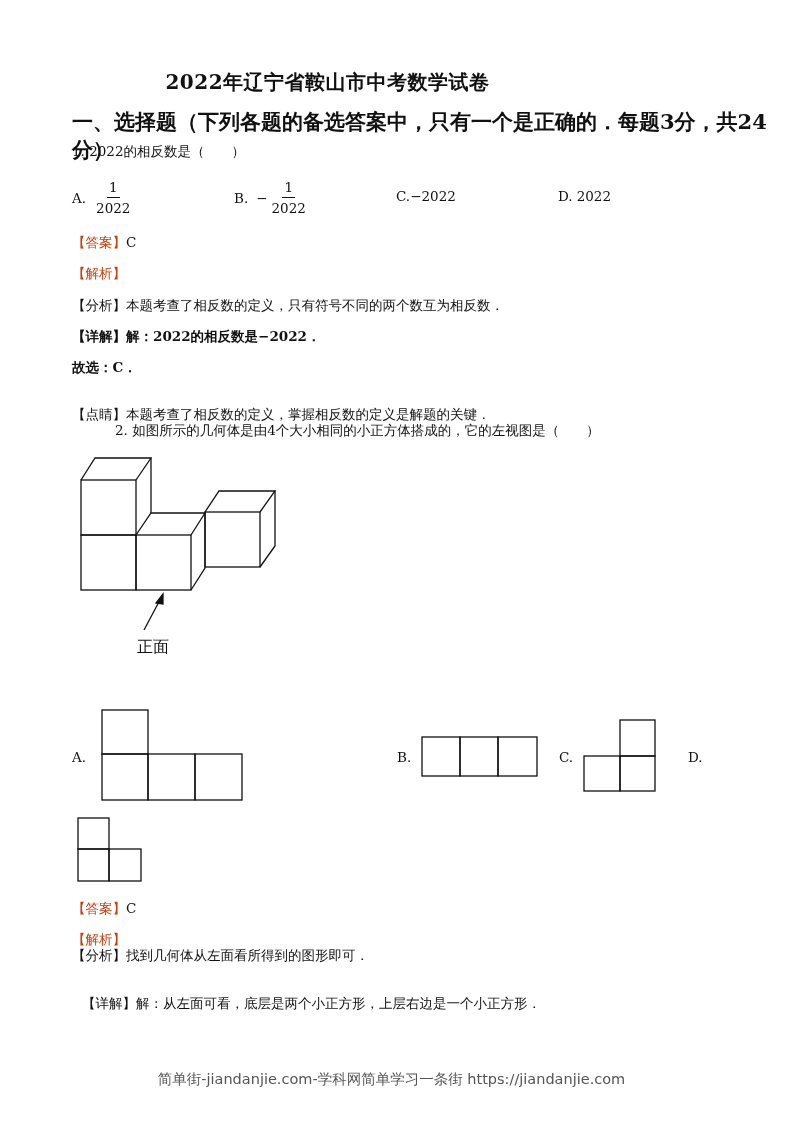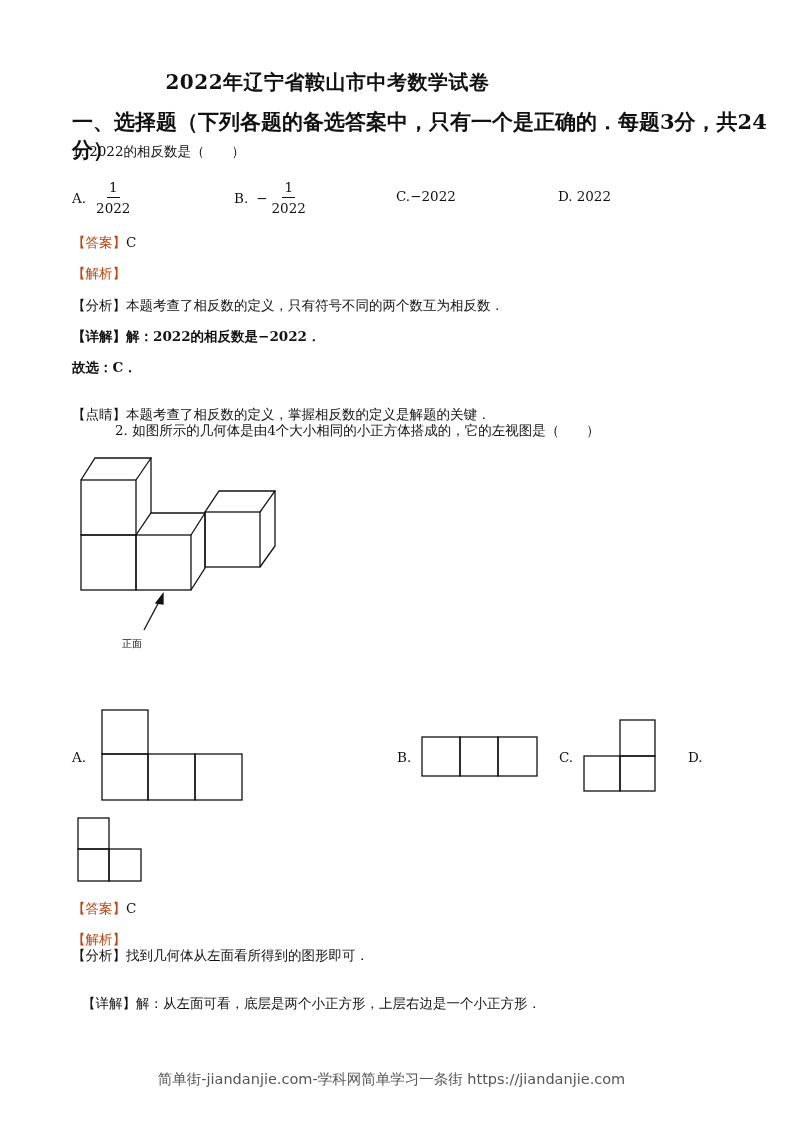--- a/index.html
+++ b/index.html
@@ -97,21 +97,21 @@
 
   <rect x="205" y="512" width="55" height="55"></rect>
 
   <polyline points="205,512 219,491 275,491 260,512"></polyline>
 
   <polyline points="275,491 275,546 260,567"></polyline>
 
   <line x1="144" y1="630" x2="161" y2="598"></line>
   <polygon points="163,594 156,603 163,604" style="fill:#111;"></polygon>
 </svg>
-<div class="abs" style="left:122px; top:637px; font-size:10px;">正面</div>
+<div class="abs" style="left:137px; top:637px; font-size:16px;">正面</div>
 
 <div class="abs" style="left:72px; top:749px; font-size:13.5px;">A.</div>
 <svg style="left:0; top:0;" width="793" height="1122">
   <rect x="102" y="710" width="46" height="44"></rect>
   <rect x="102" y="754" width="46" height="46"></rect>
   <rect x="148" y="754" width="47" height="46"></rect>
   <rect x="195" y="754" width="47" height="46"></rect>
 </svg>
 
 <div class="abs" style="left:397px; top:749px; font-size:13.5px;">B.</div>

